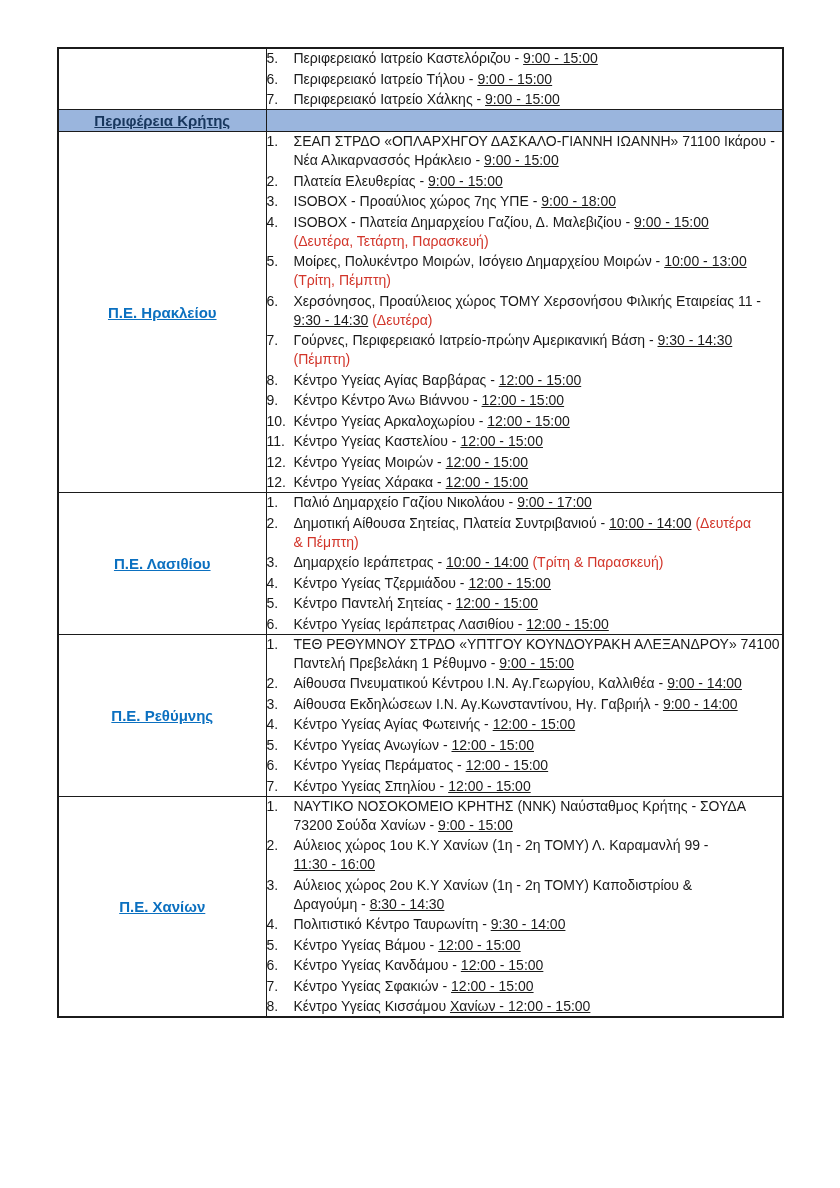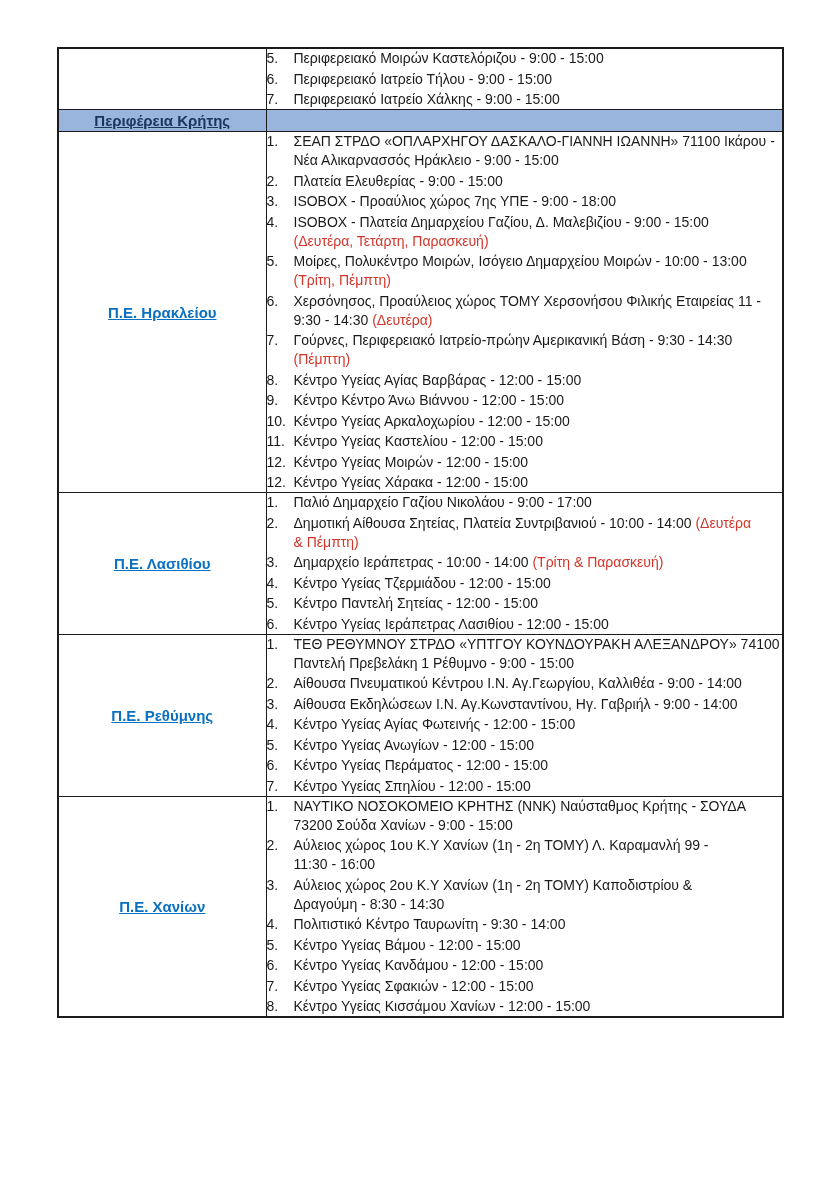--- a/index.html
+++ b/index.html
@@ -65,39 +65,39 @@
   .item {
     display: flex;
     margin-bottom: 1.5px;
   }
   .item:last-child { margin-bottom: 0; }
   .num {
     flex: none;
     width: 27px;
   }
   .item-text { flex: 1; }
-  .hours { }
+  .hours { text-decoration: underline; }
   .days { color: var(--days-red, #d2352a); text-align: right; }
 </style>
 </head>
 <body>
 
 <div class="page">
   <table class="sched">
     <colgroup>
       <col style="width:208px">
       <col>
     </colgroup>
     <tbody>
         <tr>
           <td class="label-cell"></td>
           <td class="items-cell">
             <div class="item">
               <span class="num">5.</span>
-              <div class="item-text"><span>Περιφερειακό Μοιρών Καστελόριζου - </span><span class="hours">9:00 - 15:00</span></div>
+              <div class="item-text"><span>Περιφερειακό Ιατρείο Καστελόριζου - </span><span class="hours">9:00 - 15:00</span></div>
             </div>
             <div class="item">
               <span class="num">6.</span>
               <div class="item-text"><span>Περιφερειακό Ιατρείο Τήλου - </span><span class="hours">9:00 - 15:00</span></div>
             </div>
             <div class="item">
               <span class="num">7.</span>
               <div class="item-text"><span>Περιφερειακό Ιατρείο Χάλκης - </span><span class="hours">9:00 - 15:00</span></div>
             </div>
           </td>

